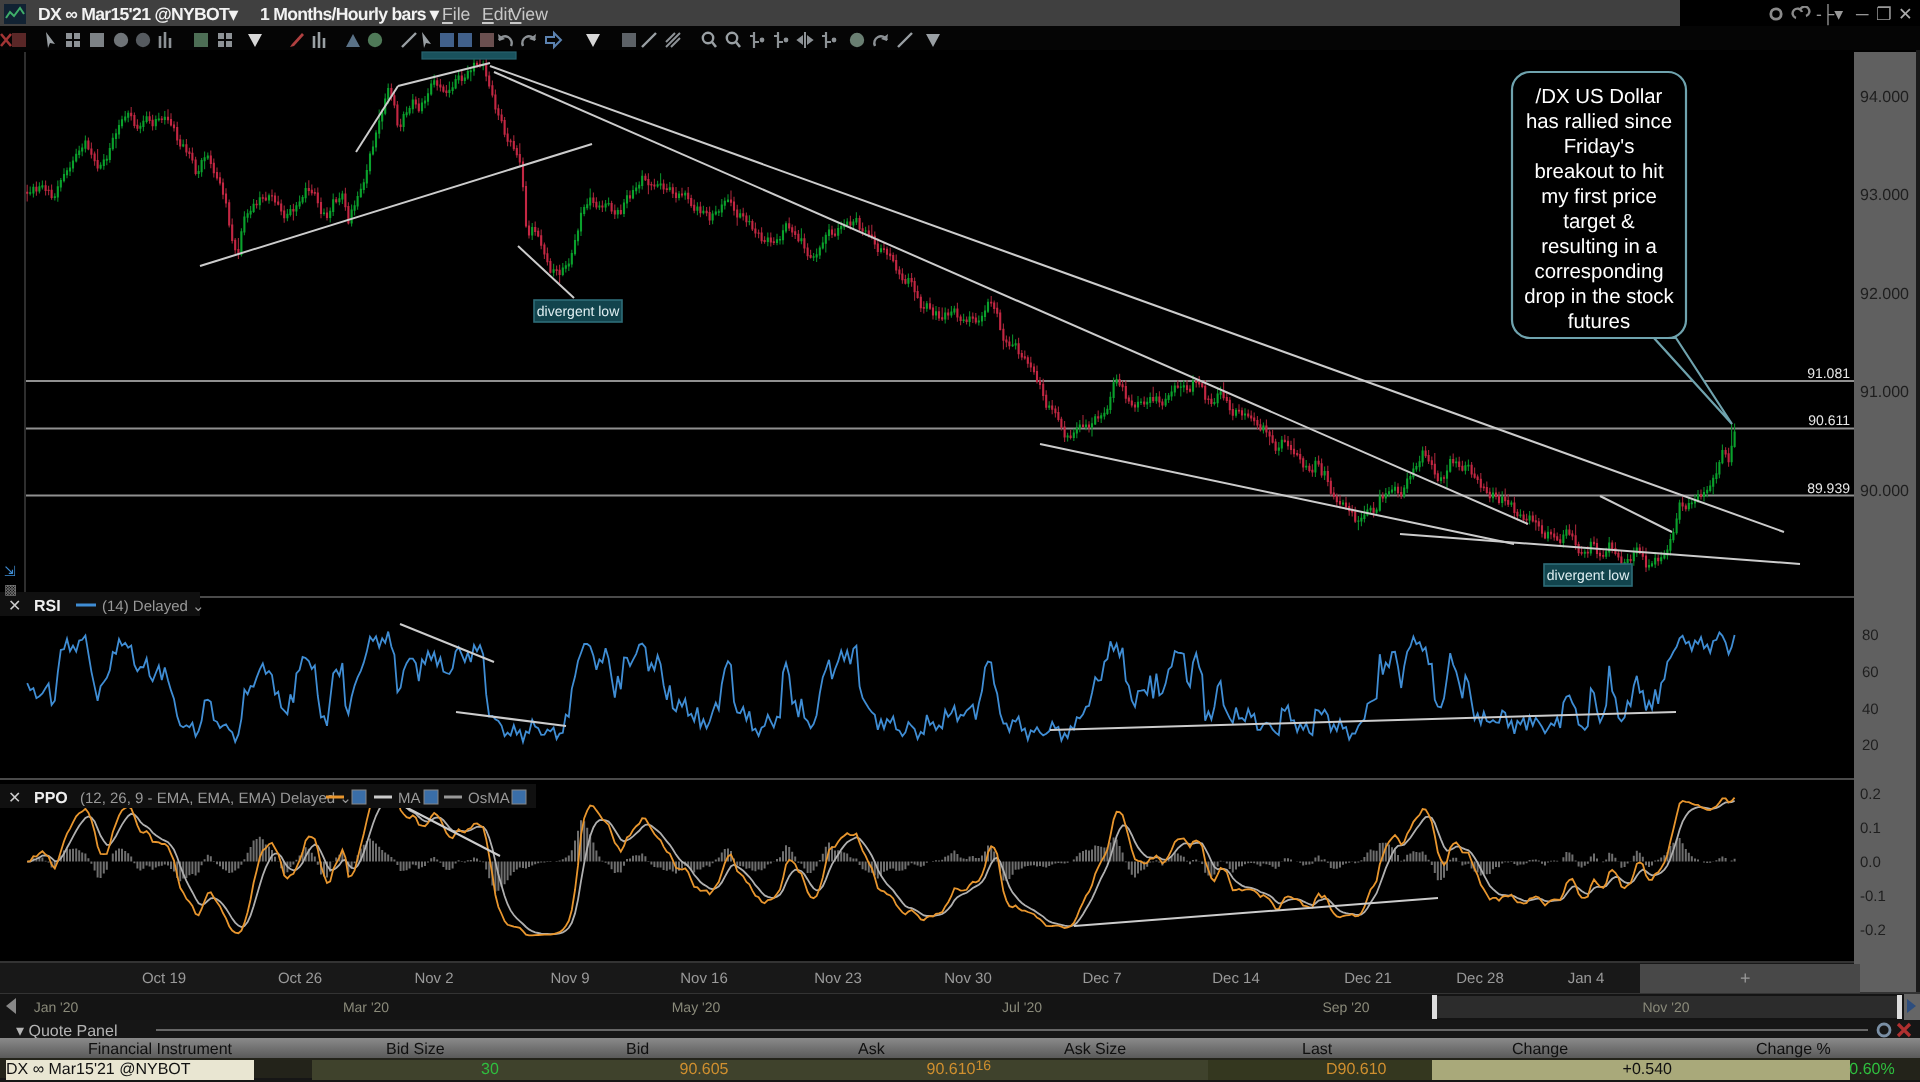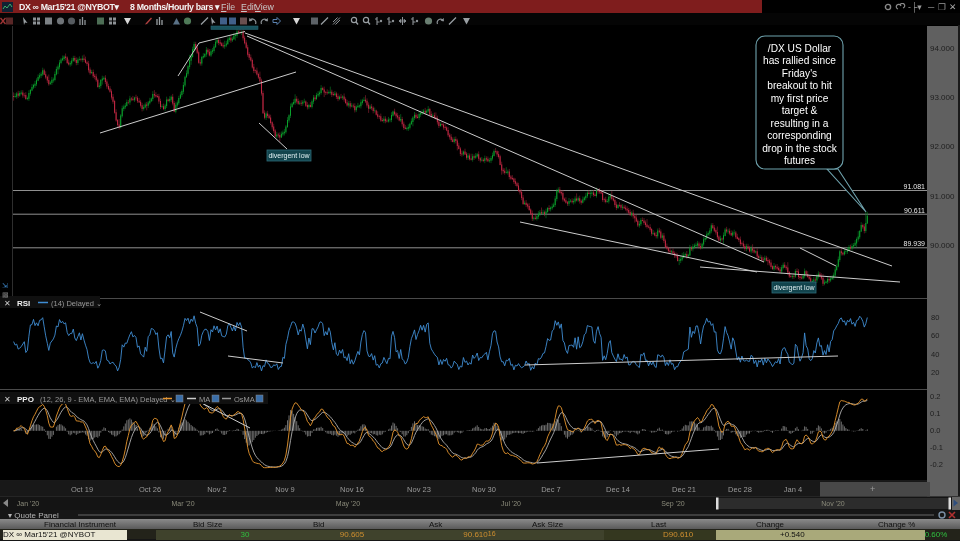--- a/index.html
+++ b/index.html
@@ -1,35 +1,35 @@
 <!DOCTYPE html>
 <html><head><meta charset="utf-8"><style>
 *{margin:0;padding:0;box-sizing:border-box}
 body{width:960px;height:541px;background:#000;font-family:"Liberation Sans",sans-serif;overflow:hidden;position:relative}
 .abs{position:absolute}
-#titlebar{left:0;top:0;width:762px;height:13px;background:#7f1d1d;color:#ddd}
+#titlebar{left:0;top:0;width:840px;height:13px;background:#404040;color:#ddd}
 #titlebar .t{position:absolute;top:1.5px;font-size:8.8px;font-weight:bold;color:#f2f2f2;letter-spacing:-0.35px;white-space:nowrap}
 #titlebar .m{position:absolute;top:2px;font-size:8.8px;color:#c8c8c8;white-space:nowrap}
 #titlebar .m u{text-decoration:underline}
 #toolbar{left:0;top:13px;width:960px;height:12px;background:#050505}
 #chart{left:0;top:25px;width:960px;height:485px}
 #qp{left:0;top:510px;width:960px;height:31px;background:#161616}
 #qphead{position:absolute;left:0;top:0;width:960px;height:9px;color:#b5b5b5;font-size:8px}
 #qprow1{position:absolute;left:0;top:9px;width:960px;height:10px;background:linear-gradient(#8a8a8a,#5a5a5a);color:#0f0f0f;font-size:8px}
 #qprow1 span{position:absolute;top:0.5px}
 #qprow2{position:absolute;left:0;top:19px;width:960px;height:10px;background:#23231a;font-size:8px}
 #qprow2 span{position:absolute;top:0.5px}
 </style></head><body>
 <div class="abs" id="titlebar">
  <svg class="abs" style="left:2px;top:1.5px" width="11" height="10">
       <rect width="11" height="10" fill="#123"></rect>
       <path d="M1 7L3 4L5 6L8 2L10 5" stroke="#3fae6a" fill="none"></path>
     </svg>
  <span class="t" style="left:19px">DX ∞ Mar15'21 @NYBOT▾</span>
- <span class="t" style="left:130px">8 Months/Hourly bars ▾</span>
+ <span class="t" style="left:130px">1 Months/Hourly bars ▾</span>
  <span class="m" style="left:221px"><u>F</u>ile</span>
  <span class="m" style="left:241px"><u>E</u>dit</span>
  <span class="m" style="left:255px"><u>V</u>iew</span>
  <svg class="abs" style="left:884px;top:3px" width="24" height="8">
       <circle cx="4" cy="4" r="2.6" fill="none" stroke="#8a8a8a" stroke-width="1.4"></circle>
       <path d="M14 6 A2.4 2.4 0 1 1 17 3 M16 2 A2.4 2.4 0 1 1 19 5" fill="none" stroke="#8a8a8a" stroke-width="1.2"></path>
     </svg>
  <span class="m" style="left:908px;color:#999">-├▾</span>
  <span class="m" style="left:928px;color:#999">─</span>
  <span class="m" style="left:938px;color:#999">❐</span>
@@ -227,15 +227,15 @@
  <div id="qprow2">
   <span style="left:3px;width:124px;height:10px;background:#e9e6d2;color:#111">DX ∞ Mar15'21 @NYBOT</span>
   <span style="left:156px;width:448px;height:10px;background:#3f422c"></span>
   <span style="left:604px;width:112px;height:10px;background:#34371f"></span>
   <span style="left:716px;width:209px;height:10px;background:#a9a97a"></span>
   <span style="left:925px;width:35px;height:10px;background:#23231a"></span>
   <span style="left:230px;width:30px;text-align:center;color:#2fbf3f">30</span>
   <span style="left:332px;width:40px;text-align:center;color:#cf8f2f">90.605</span>
   <span style="left:448px;width:55px;text-align:center;color:#cf8f2f">90.610 <span style="font-size:7px">16</span></span>
   <span style="left:663px;width:50px;text-align:left;color:#cf8f2f">D90.610</span>
-  <span style="left:780px;width:56px;text-align:left;color:#101010">+0.540</span>
+  <span style="left:780px;width:56px;text-align:right;color:#101010">+0.540</span>
   <span style="left:916px;width:40px;text-align:center;color:#2fbf3f">0.60%</span>
  </div>
 </div>
 </body></html>

